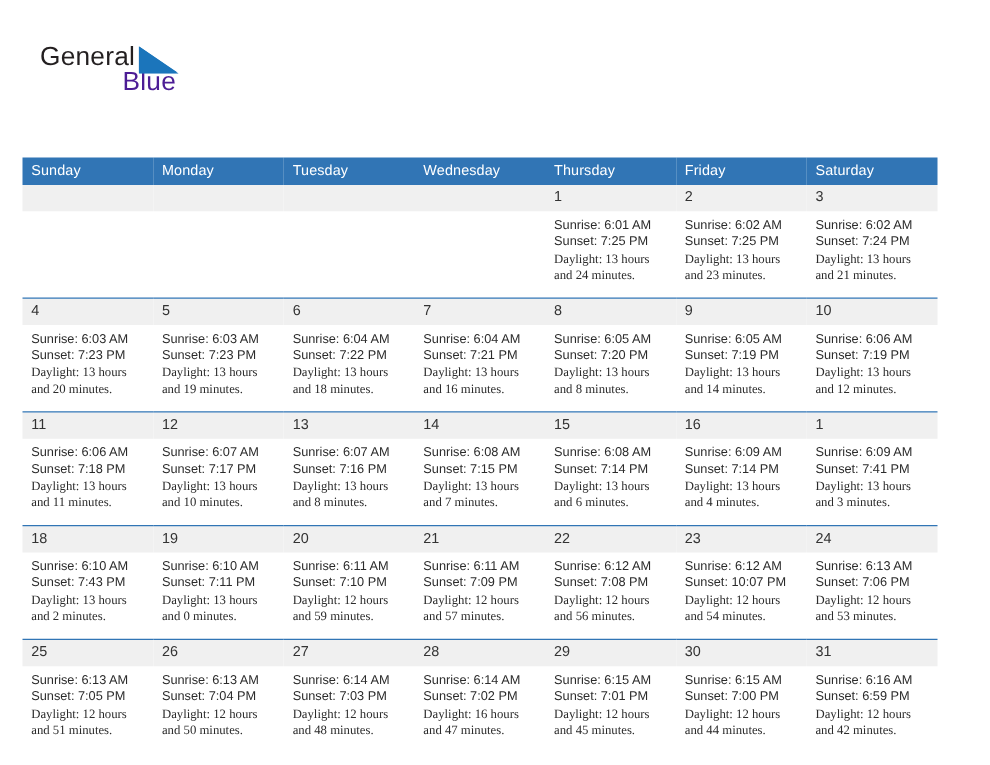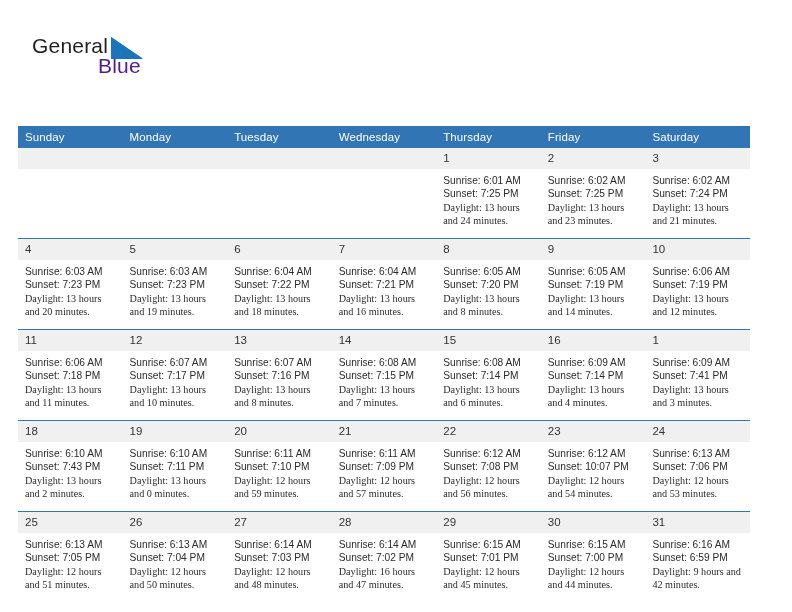--- a/index.html
+++ b/index.html
@@ -440,20 +440,20 @@
               <div>Sunrise: 6:15 AM</div>
               <div>Sunset: 7:00 PM</div>
               <div class="wrap">Daylight: 12 hours and 44 minutes.</div>
             </div>
           </td>
           <td>
             <div class="daynum">31</div>
             <div class="details">
               <div>Sunrise: 6:16 AM</div>
               <div>Sunset: 6:59 PM</div>
-              <div class="wrap">Daylight: 9 hours and 42 minutes.</div>
+              <div class="wrap">Daylight: 12 hours and 42 minutes.</div>
             </div>
           </td>
         </tr>
       </tbody>
   </table>
 
 </div>
 
 </body></html>

